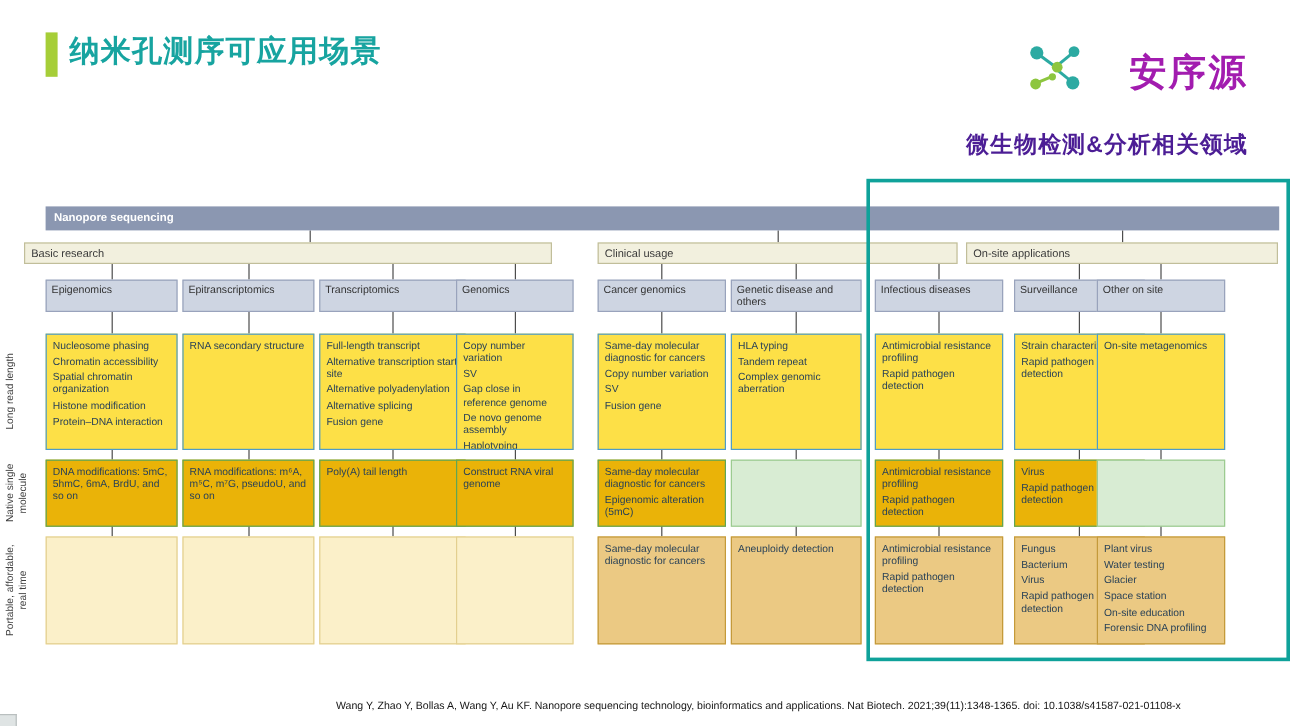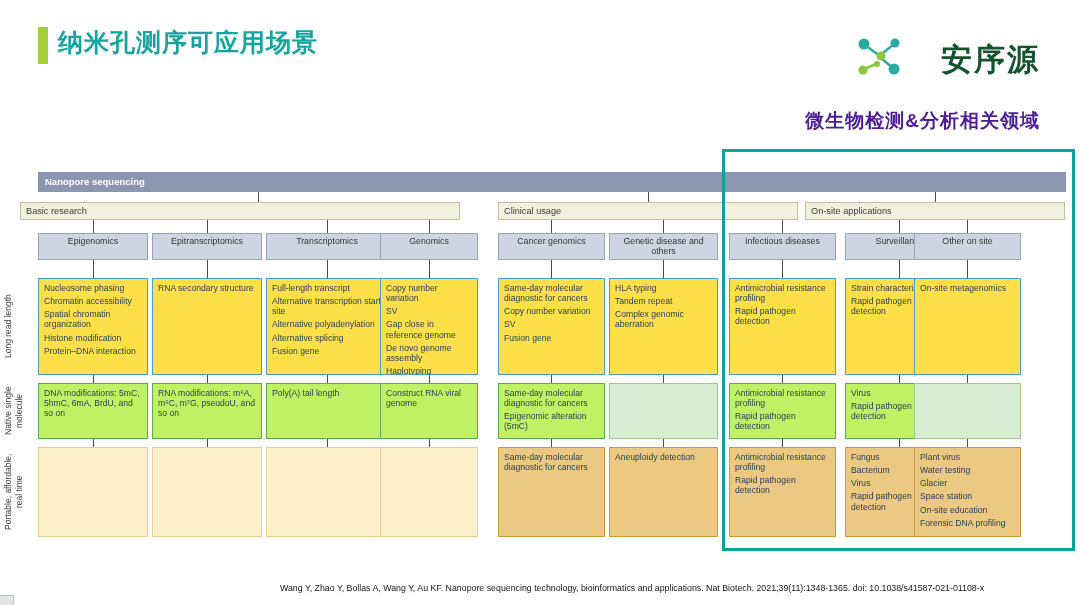--- a/index.html
+++ b/index.html
@@ -6,44 +6,44 @@
   body{
     width:1080px;height:605px;position:relative;overflow:hidden;
     background:#ffffff;
     font-family:"Liberation Sans","DejaVu Sans",sans-serif;
     -webkit-font-smoothing:antialiased;
   }
   
   .accent-bar{position:absolute;left:38px;top:27px;width:10px;height:37px;background:#a6ce38;}
   .page-title{position:absolute;left:58px;top:26px;font-size:25px;font-weight:bold;color:#17a4a0;letter-spacing:1px;}
   .logo{position:absolute;right:40px;top:36px;display:flex;align-items:center;gap:6px;}
-  .logo-text{font-size:31px;font-weight:bold;color:#14532d;letter-spacing:2px;margin-left:32px;}
+  .logo-text{font-size:31px;font-weight:bold;color:#a21caf;letter-spacing:2px;margin-left:32px;}
   .highlight-label{position:absolute;right:40px;top:108px;font-size:19px;font-weight:bold;color:#4c1d95;letter-spacing:1px;}
   
   .highlight-rect{position:absolute;left:722px;top:149px;width:347px;height:396px;border:3px solid #0fa29a;z-index:30;pointer-events:none;}
   
   .rootbar{position:absolute;left:38px;top:172px;width:1028px;height:20px;background:#8b97b1;color:#ffffff;
            font-weight:bold;font-size:9.5px;line-height:20px;padding-left:7px;box-sizing:border-box;z-index:2;}
   .groupbox{position:absolute;top:202px;height:18px;background:#f2f0de;border:1px solid #c1be9a;box-sizing:border-box;
             font-size:9.2px;color:#3a3a3a;line-height:16px;padding-left:5px;}
   .gconn{position:absolute;top:192px;width:1px;height:10px;background:#4d4d4d;}
   .column{position:absolute;top:233px;height:305px;}
   .colheader{position:absolute;left:0;right:0;top:0;height:27px;background:#ced5e2;border:1px solid #99a3bc;
-             box-sizing:border-box;font-size:8.8px;color:#333;padding:2px 4px;line-height:1.15;text-align:center;}
+             box-sizing:border-box;font-size:8.8px;color:#333;padding:2px 4px;line-height:1.15;}
   .conn{position:absolute;left:calc(50% - .5px);width:1px;background:#4d4d4d;}
   .c-top{top:-13px;height:13px;}
   .c1{top:27px;height:18px;}
   .c2{top:142px;height:8px;}
   .c3{top:206px;height:8px;}
   .cell{position:absolute;left:0;right:0;border:1px solid;box-sizing:border-box;
         font-size:8.6px;line-height:1.18;color:#2a4257;padding:4px 5px;overflow:hidden;}
   .cell .line{margin-bottom:3px;}
   .cell .line:last-child{margin-bottom:0;}
   .cell.blue{top:45px;height:97px;background:#fde047;border-color:#4e9cc9;}
-  .cell.green{top:150px;height:56px;background:#bef264;border-color:#5fa655;}
+  .cell.green{top:150px;height:56px;background:#eab308;border-color:#5fa655;}
   .cell.green.empty{background:#d8ecd3;border-color:#9ccb90;}
   .cell.yellow{top:214px;height:90px;background:#ebc983;border-color:#c49a3a;}
   .cell.yellow.empty{background:#fbf0c9;border-color:#e3cf8f;}
   
   .row-label{position:absolute;left:3px;width:30px;writing-mode:vertical-rl;transform:rotate(180deg);
              text-align:center;font-size:8.5px;color:#3f3f3f;line-height:1.25;}
   .rl-blue{top:278px;height:97px;}
   .rl-green{top:383px;height:56px;}
   .rl-yellow{top:447px;height:90px;}
   

